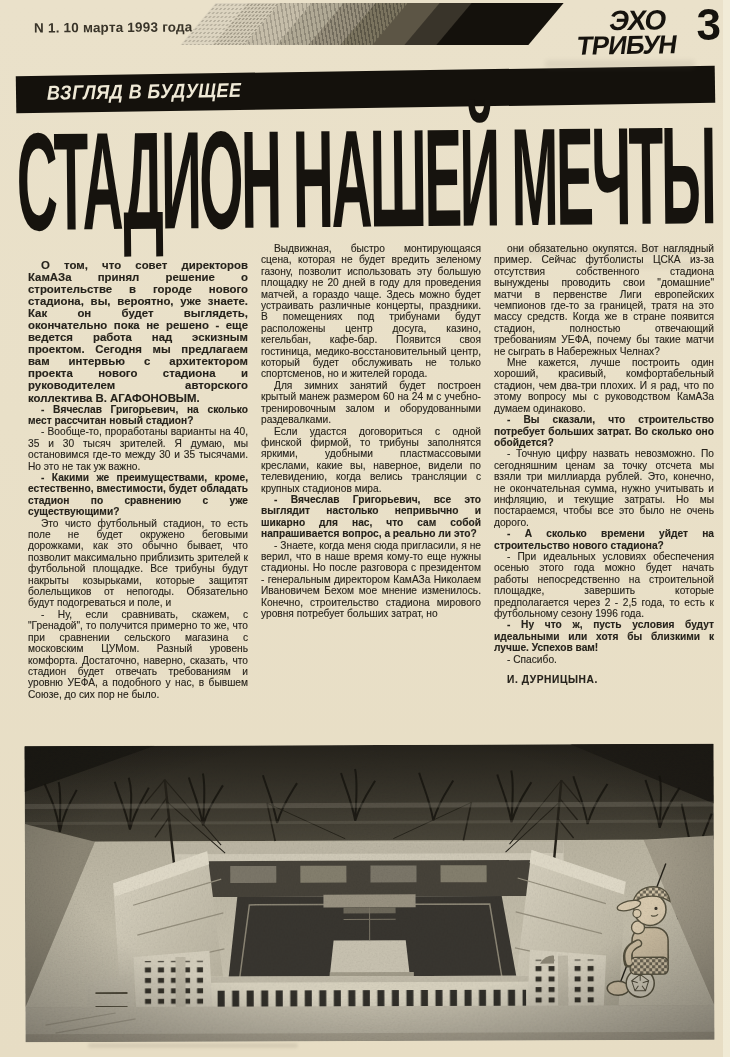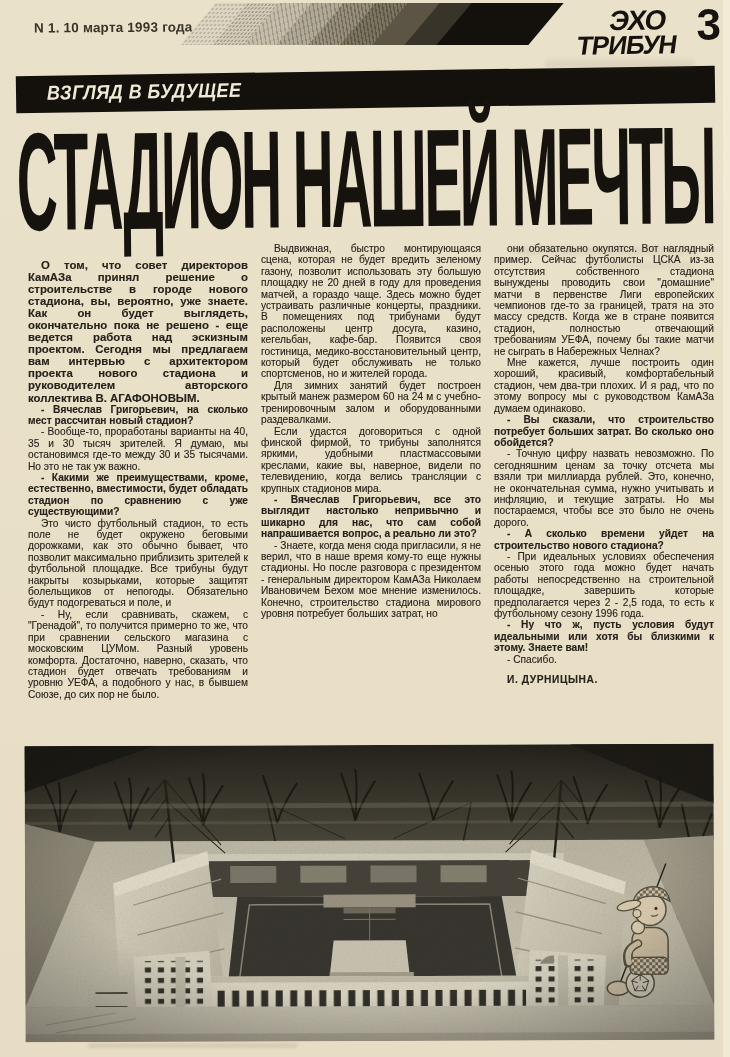--- a/index.html
+++ b/index.html
@@ -115,21 +115,21 @@
       <p class="q">- Вячеслав Григорьевич, все это выглядит настолько непривычно и шикарно для нас, что сам собой напрашивается вопрос, а реально ли это?</p>
       <p class="a">- Знаете, когда меня сюда пригласили, я не верил, что в наше время кому-то еще нужны стадионы. Но после разговора с президентом - генеральным директором КамАЗа Николаем Ивановичем Бехом мое мнение изменилось. Конечно, строительство стадиона мирового уровня потребует больших затрат, но</p>
     </div>
     <div class="col">
       <p class="a">они обязательно окупятся. Вот наглядный пример. Сейчас футболисты ЦСКА из-за отсутствия собственного стадиона вынуждены проводить свои "домашние" матчи в первенстве Лиги европейских чемпионов где-то за границей, тратя на это массу средств. Когда же в стране появится стадион, полностью отвечающий требованиям УЕФА, почему бы такие матчи не сыграть в Набережных Челнах?</p>
       <p class="a">Мне кажется, лучше построить один хороший, красивый, комфортабельный стадион, чем два-три плохих. И я рад, что по этому вопросу мы с руководством КамАЗа думаем одинаково.</p>
       <p class="q">- Вы сказали, что строительство потребует больших затрат. Во сколько оно обойдется?</p>
       <p class="a">- Точную цифру назвать невозможно. По сегодняшним ценам за точку отсчета мы взяли три миллиарда рублей. Это, конечно, не окончательная сумма, нужно учитывать и инфляцию, и текущие затраты. Но мы постараемся, чтобы все это было не очень дорого.</p>
       <p class="q">- А сколько времени уйдет на строительство нового стадиона?</p>
       <p class="a">- При идеальных условиях обеспечения осенью этого года можно будет начать работы непосредственно на строительной площадке, завершить которые предполагается через 2 - 2,5 года, то есть к футбольному сезону 1996 года.</p>
-      <p class="q">- Ну что ж, пусть условия будут идеальными или хотя бы близкими к этому. Знаете вам!</p>
+      <p class="q">- Ну что ж, пусть условия будут идеальными или хотя бы близкими к лучше. Успехов вам!</p>
       <p class="a">- Спасибо.</p>
       <p class="sig">И. ДУРНИЦЫНА.</p>
     </div>
   </div>
 
   <div class="photo">
     <svg viewBox="0 0 688 297" preserveAspectRatio="none">
       <defs>
         <linearGradient id="gTop" x1="0" y1="0" x2="0" y2="1">
           <stop offset="0" stop-color="#26231c"></stop>

